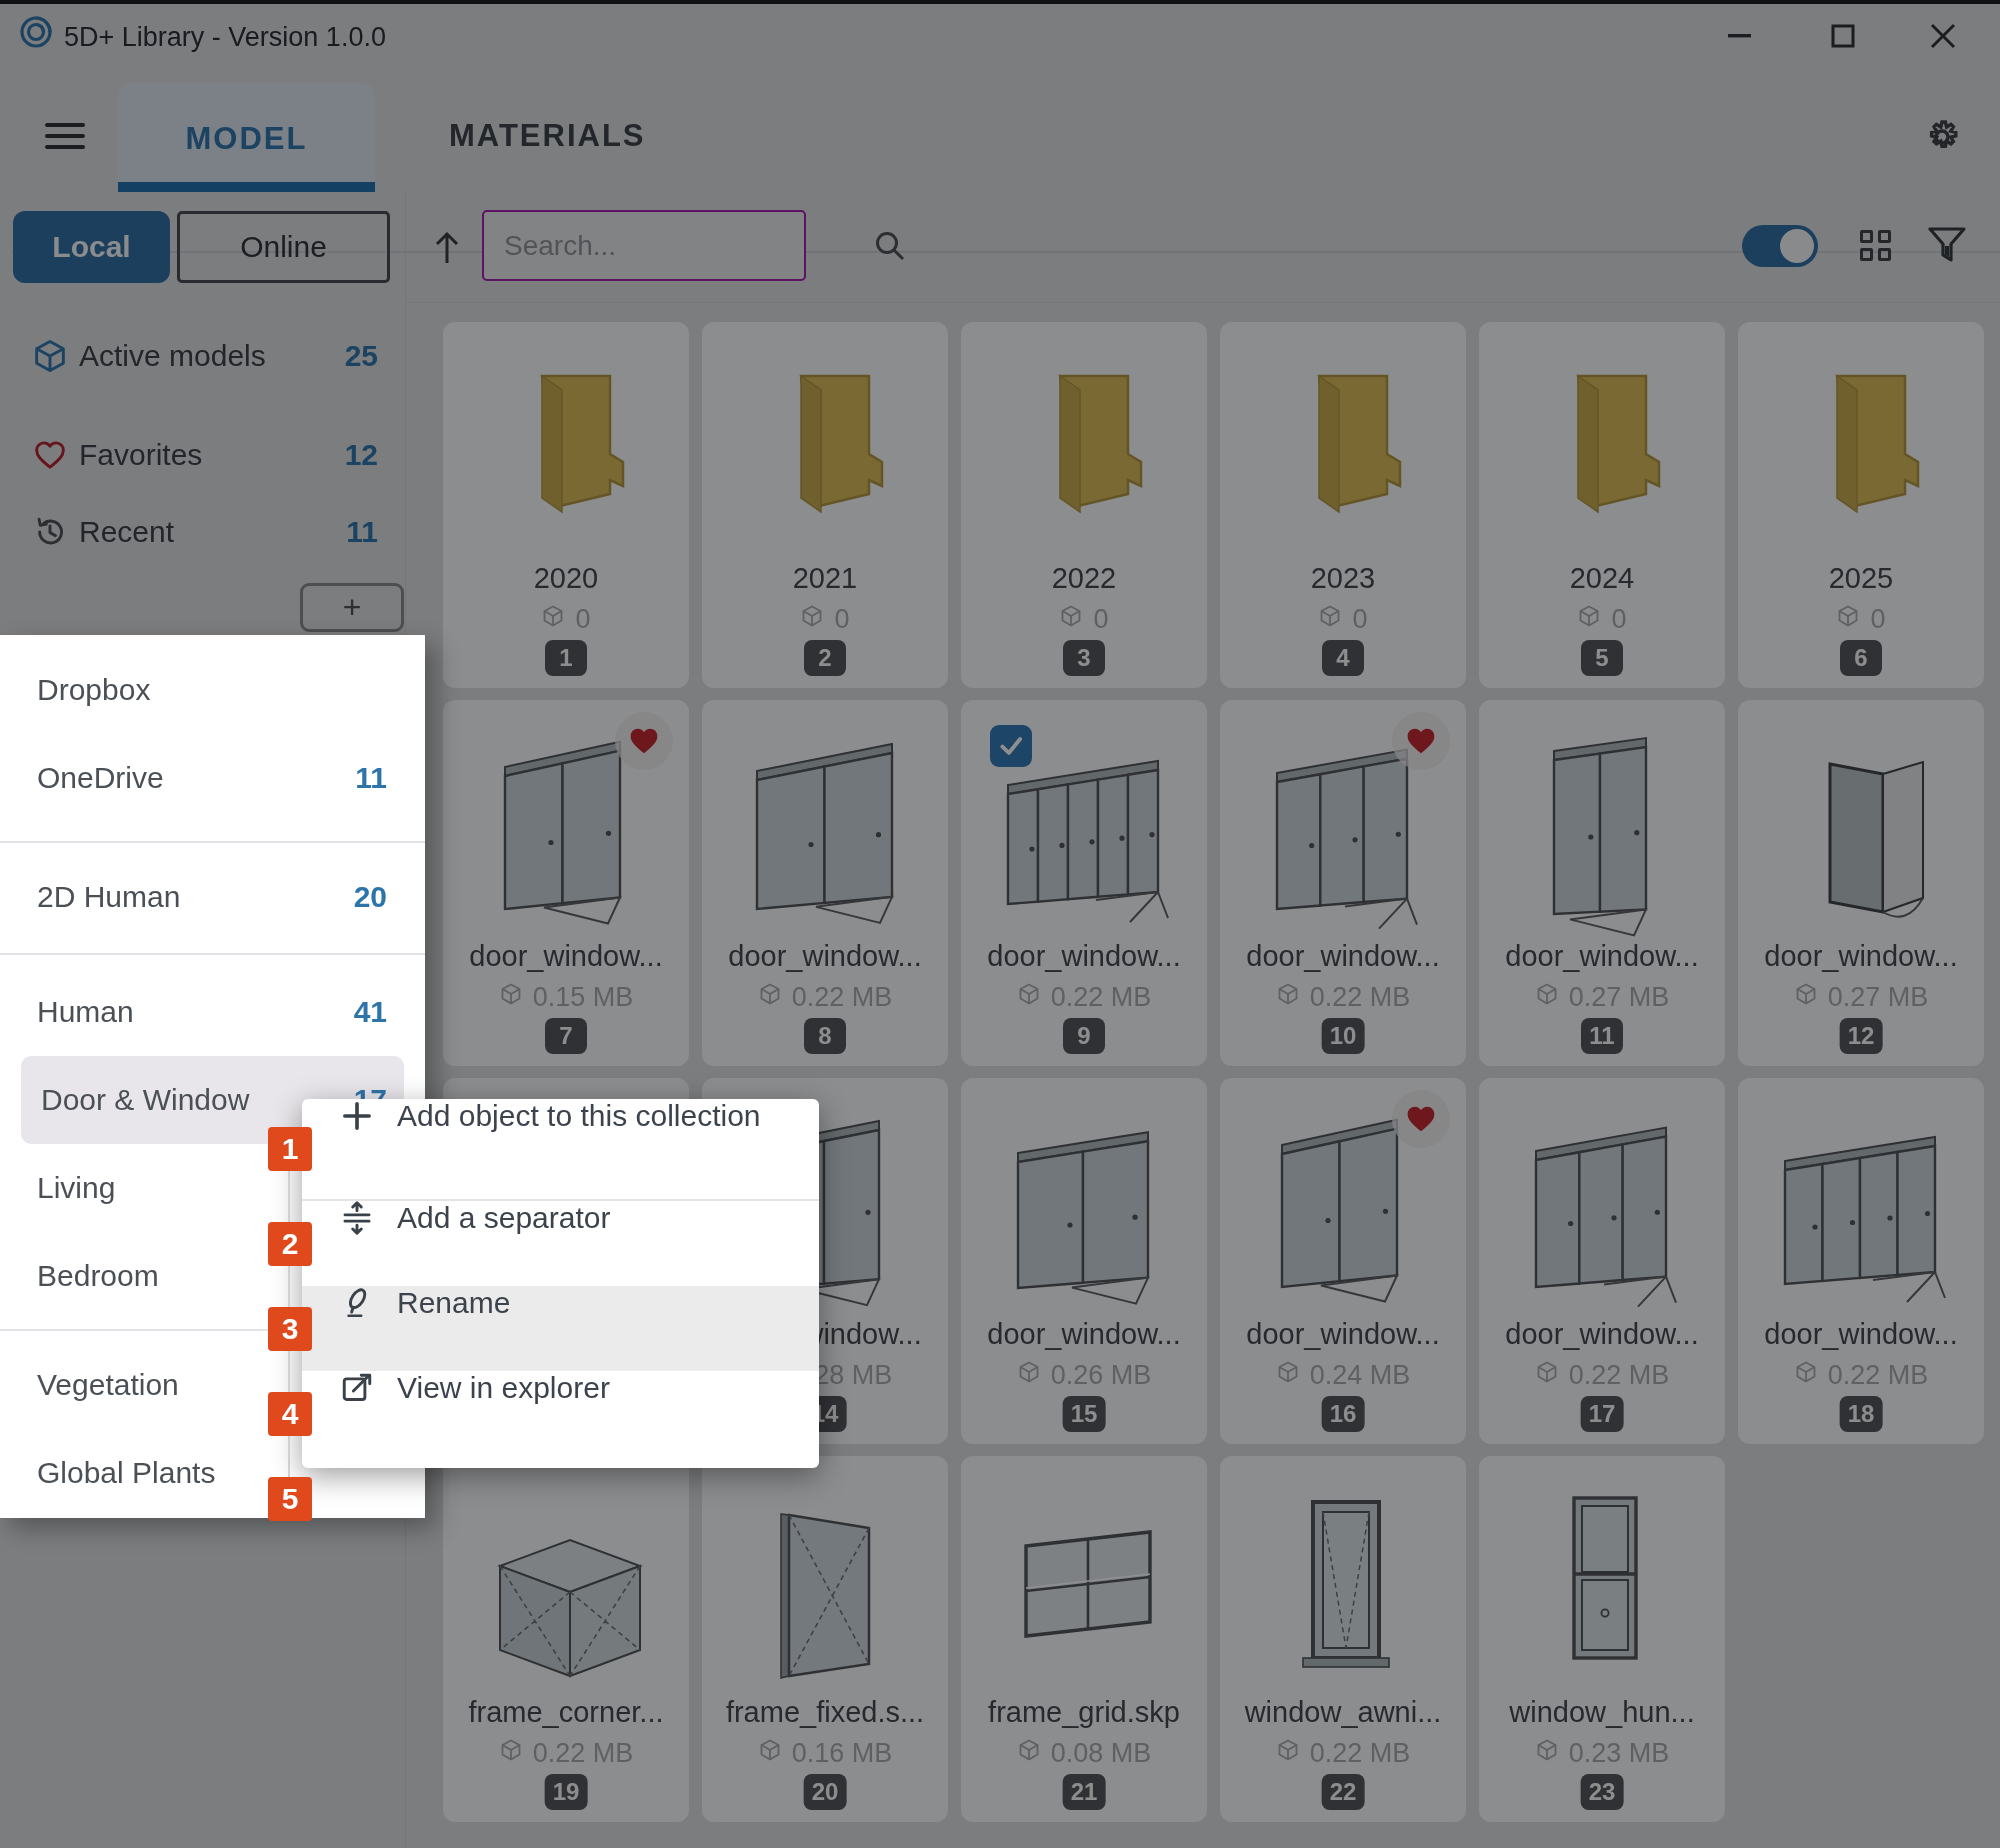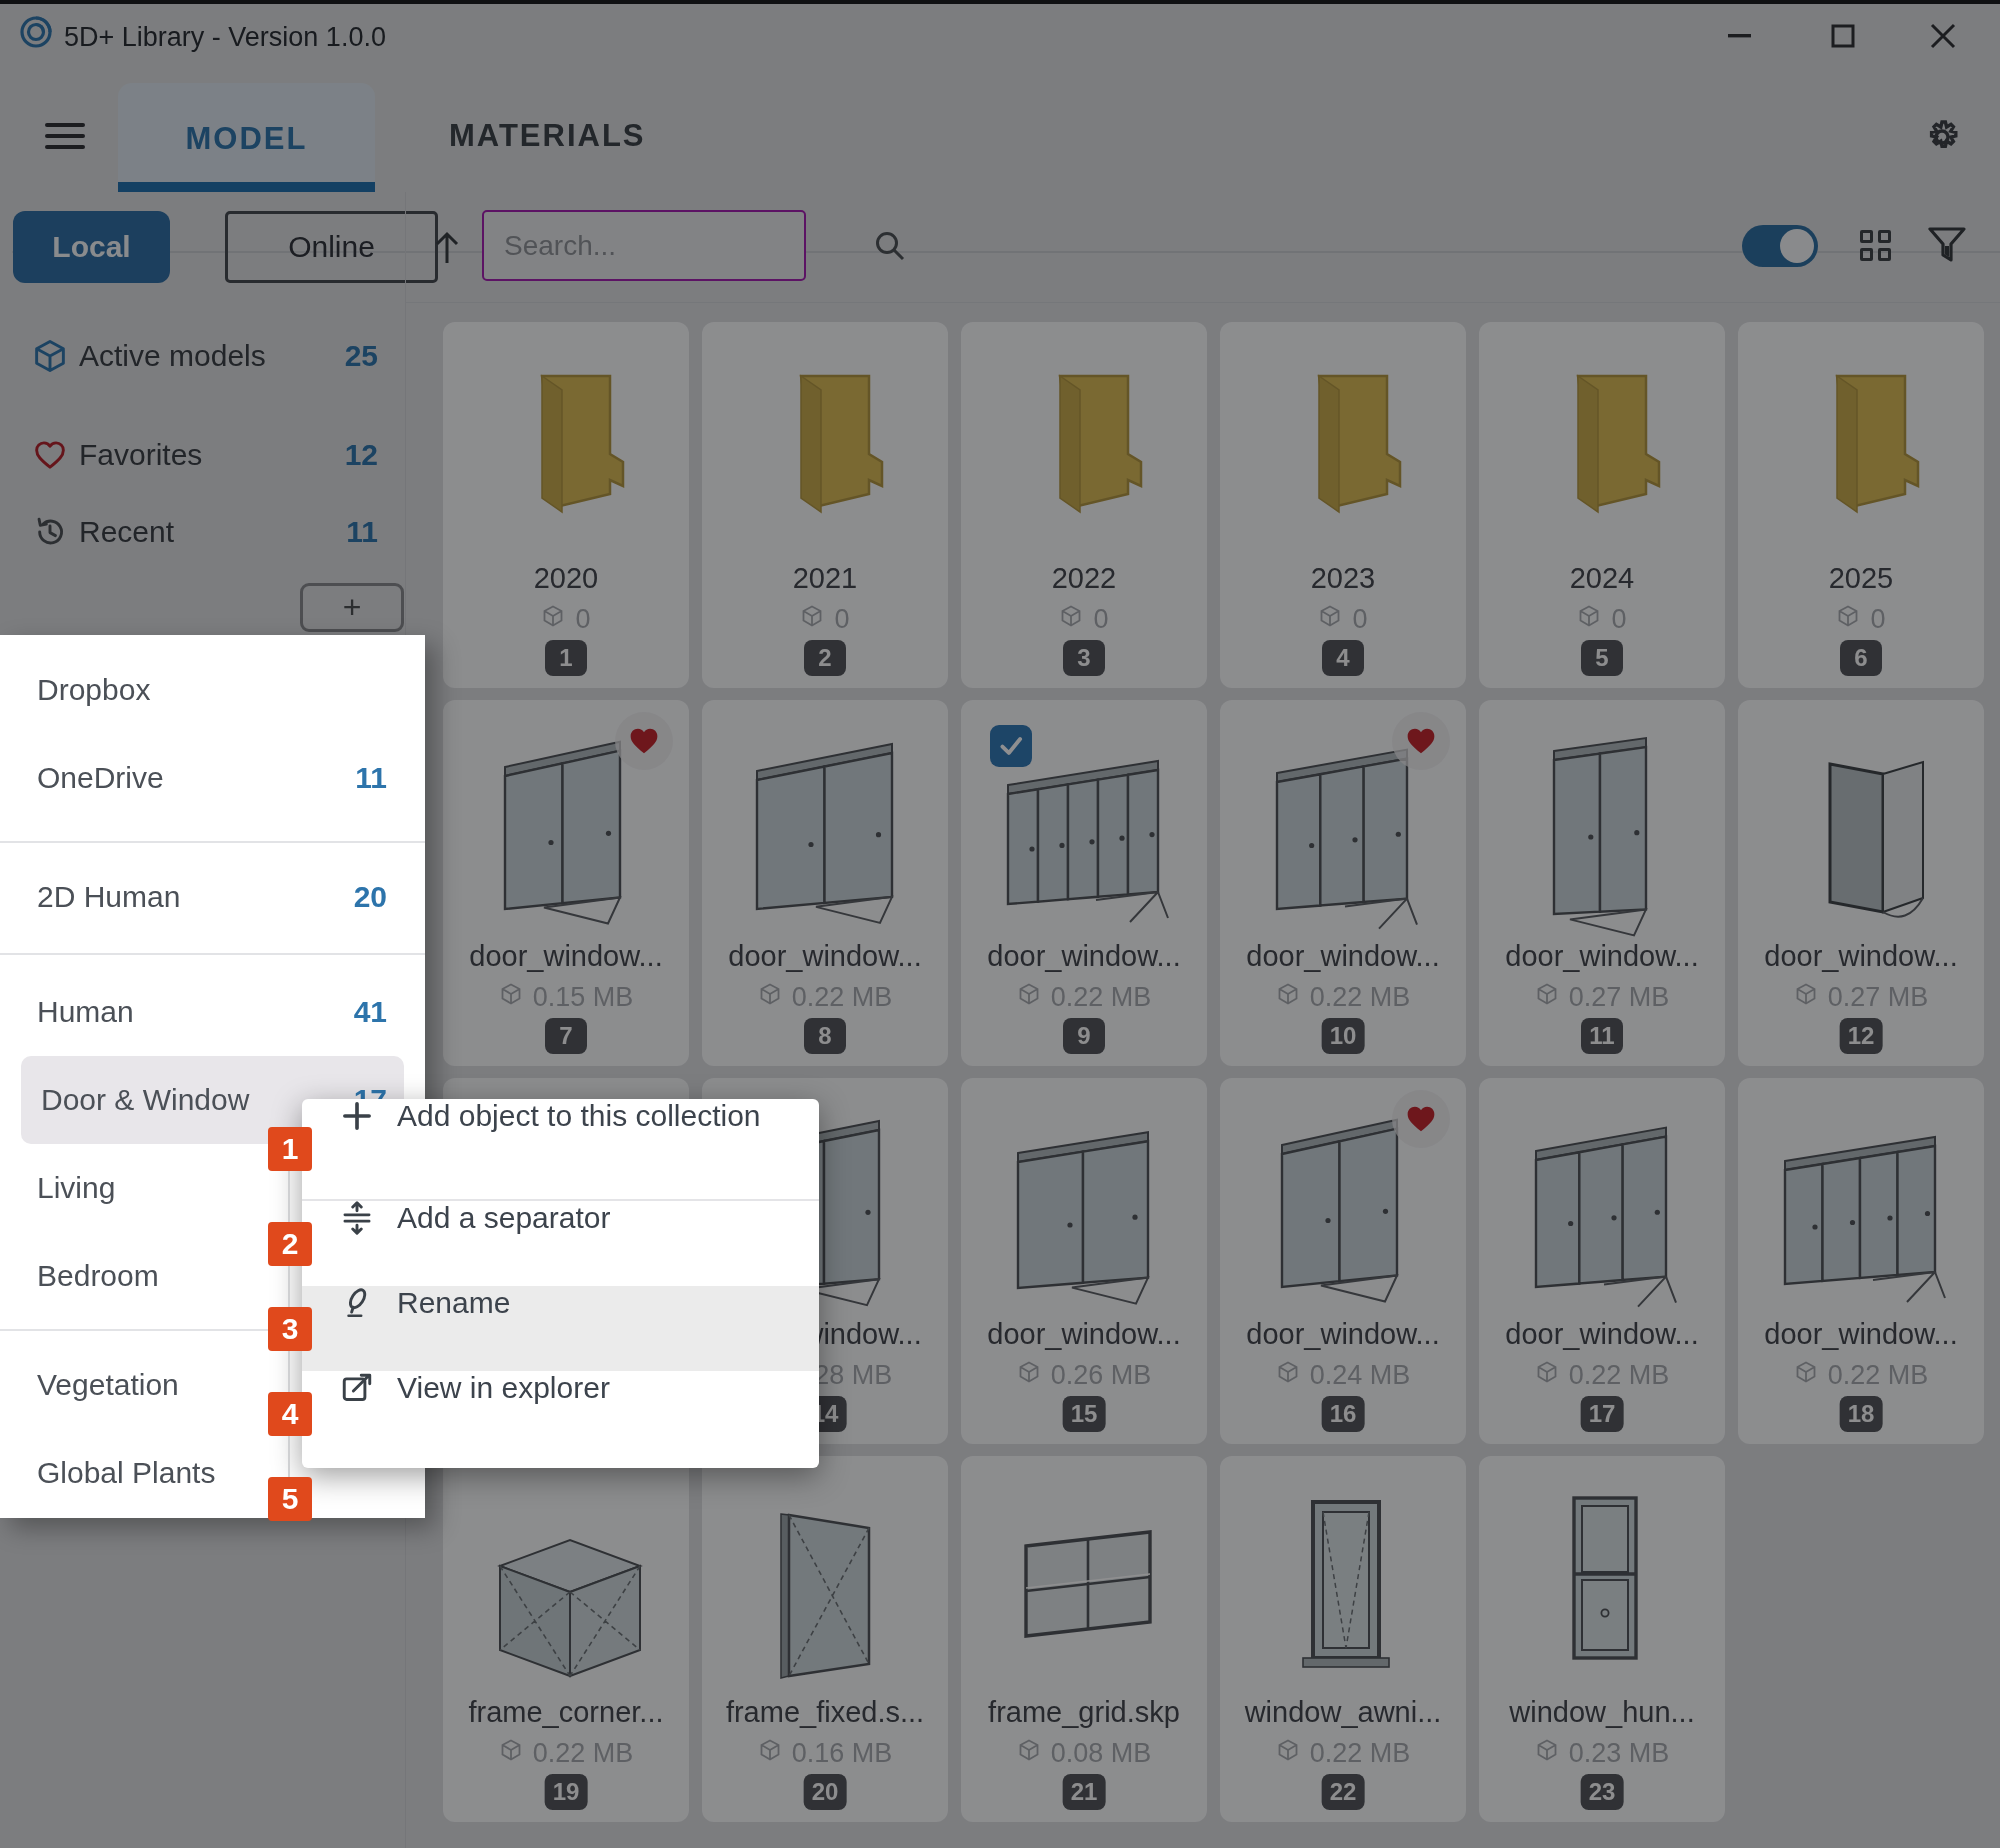--- a/index.html
+++ b/index.html
@@ -24,21 +24,21 @@
   #tab-model{left:106px;top:23px;width:257px;height:109px;background:#dde6ee;border-radius:14px 14px 0 0;}
   #tab-model .underline{position:absolute;left:0;bottom:0;width:100%;height:10px;background:#1f6fad;}
   #tab-model .tlabel{position:absolute;width:100%;top:38px;text-align:center;font-size:31px;font-weight:700;letter-spacing:2px;color:#2d74ab;}
   #tab-materials{left:437px;top:58px;font-size:31px;font-weight:700;letter-spacing:2px;color:#3a4046;}
   #gear-btn{left:1908px;top:55px;width:44px;height:44px;}
   #tabrow-divider{left:0;top:191px;width:2000px;height:2px;background:#c9ccd0;}
   
   #btn-local{left:13px;top:211px;width:157px;height:72px;background:#2d6da3;border-radius:12px;
     color:#f4f7fa;font-size:30px;font-weight:700;display:flex;align-items:center;justify-content:center;}
   #btn-online{left:177px;top:211px;width:213px;height:72px;border:3px solid #43484e;border-radius:5px;box-sizing:border-box;
-    color:#2c3037;font-size:30px;display:flex;align-items:center;justify-content:center;background:transparent;margin-left:48px;}
+    color:#2c3037;font-size:30px;display:flex;align-items:center;justify-content:center;background:transparent;}
   #sidebar-divider{left:405px;top:192px;width:1px;height:1656px;background:#cfd2d5;}
   #up-arrow-btn{left:425px;top:222px;width:44px;height:52px;display:flex;align-items:center;justify-content:center;}
   #search-box{left:482px;top:210px;width:324px;height:71px;border:2px solid #a21caf;border-radius:5px;box-sizing:border-box;
     display:flex;align-items:center;background:#e7e9eb;}
   #search-input{flex:1;border:none;outline:none;background:transparent;font-size:28px;color:#5a5f64;padding:0 0 0 20px;
     font-family:"Liberation Sans","DejaVu Sans",sans-serif;}
   #search-input::placeholder{color:#8e9296;}
   #search-icon{width:50px;height:40px;flex:0 0 auto;}
   #toolbar-divider{left:406px;top:302px;width:1594px;height:1px;background:#d0d3d6;}
   #view-toggle{left:1742px;top:225px;width:76px;height:42px;border-radius:21px;background:#2b6da0;}

